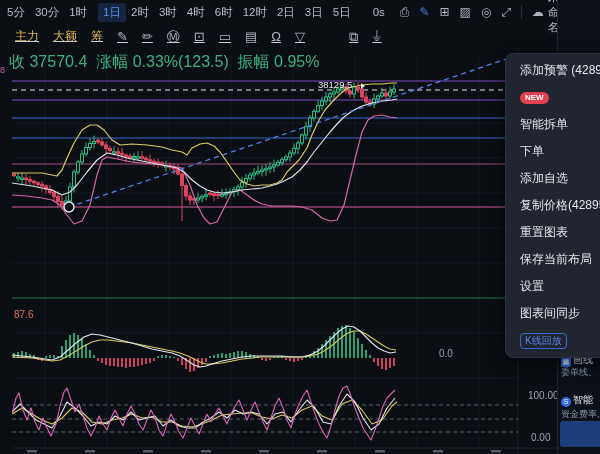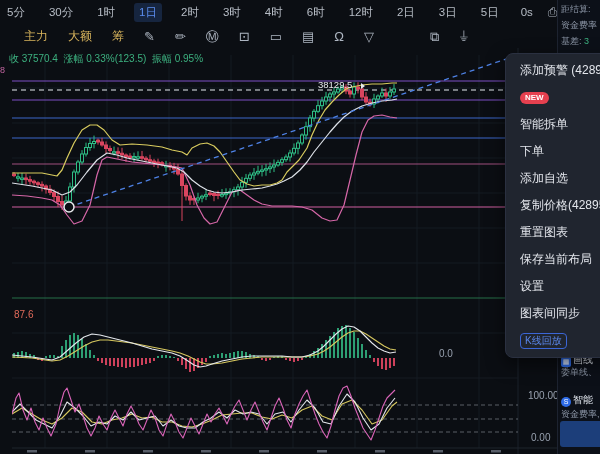--- a/index.html
+++ b/index.html
@@ -2,31 +2,31 @@
 <html><head>
 <meta charset="utf-8">
 <style>
   html,body{margin:0;padding:0;background:#0B0E13;}
   body{width:600px;height:454px;position:relative;overflow:hidden;
        font-family:"Liberation Sans","DejaVu Sans",sans-serif;color:#C7CDD6;
        -webkit-font-smoothing:antialiased;}
   .row{position:absolute;left:0;display:flex;align-items:center;}
   #toolbar-top{top:0;height:24px;width:557px;padding-left:2px;gap:2px;}
   .tf{font-size:11.5px;color:#B7BDC6;padding:2px 5px;border-radius:3px;white-space:nowrap;cursor:pointer;}
-  .tf.sel{color:#5B8DEF;background:#16253F;}
+  .tf.sel{color:#5B8DEF;background:#16253F;margin-left:6px;}
   #toolbar-top .icons{display:flex;align-items:center;gap:10px;margin-left:10px;}
   .ticon{font-size:12px;color:#AEB6C2;line-height:1;}
   .ticon.blue{color:#4E82E6;}
   .vdiv{width:1px;height:14px;background:#2A3140;}
   .wsname{font-size:11.5px;color:#B7BDC6;display:flex;align-items:center;gap:4px;}
   .kbtn{font-size:11px;color:#fff;background:#2A5BD7;border-radius:3px;padding:3px 7px;white-space:nowrap;}
-  #toolbar-tools{top:24px;height:24px;width:557px;padding-left:24px;gap:20px;}
+  #toolbar-tools{top:24px;height:24px;width:557px;padding-left:15px;gap:14px;text-decoration:underline;}
   .gold{font-size:12px;color:#D8B45C;white-space:nowrap;}
   .dicon{font-size:13px;color:#AEB6C2;line-height:1;}
-  #legend{position:absolute;top:52px;left:9px;font-size:10px;color:#3CB07F;white-space:nowrap;z-index:3;}
+  #legend{position:absolute;top:52px;left:9px;font-size:16px;color:#3CB07F;white-space:nowrap;z-index:3;}
   #frag8{position:absolute;top:65px;left:0;font-size:9px;color:#C265A0;z-index:3;}
   #chart{position:absolute;top:48px;left:12px;width:557px;height:406px;}
   
   #sidebar{position:absolute;top:0;left:557px;width:43px;height:454px;background:#0C1018;
            border-left:1px solid #1D2330;box-sizing:border-box;overflow:hidden;z-index:2;}
   .sb-row{font-size:9px;color:#8B95A5;white-space:nowrap;padding:3px 0 0 3px;line-height:13px;}
   .sb-val{color:#3CB07F;}
   .sb-low{position:absolute;left:3px;white-space:nowrap;}
   .sb-ic{display:inline-block;width:10px;height:10px;border-radius:2px;background:#2E6BE6;color:#fff;
          font-size:7px;text-align:center;line-height:10px;vertical-align:-1px;margin-right:2px;}
@@ -38,21 +38,21 @@
   #menu{position:absolute;top:53px;left:505px;width:112px;background:#20252F;border:1px solid #2A3040;
         border-radius:8px 0 0 8px;box-shadow:0 6px 18px rgba(0,0,0,.55);padding:3px 0;z-index:5;}
   .mi{height:27px;line-height:27px;padding-left:14px;font-size:12px;color:#E3E6EC;white-space:nowrap;cursor:pointer;display:flex;align-items:center;gap:6px;}
   .badge-new{background:#E5404F;color:#fff;font-size:8px;font-weight:bold;border-radius:8px;padding:2px 5px;line-height:1;}
   .badge-replay{border:1px solid #3B66D6;color:#5A86E8;font-size:10px;border-radius:4px;padding:1px 4px;line-height:1.2;}
 </style>
 </head>
 <body>
 
 <div class="row" id="toolbar-top">
-  <span id="tf-list" style="display:flex;gap:14px;">
+  <span id="tf-list" style="display:flex;gap:0;">
       <span class="tf">5分</span>
       <span class="tf">30分</span>
       <span class="tf">1时</span>
       <span class="tf sel">1日</span>
       <span class="tf">2时</span>
       <span class="tf">3时</span>
       <span class="tf">4时</span>
       <span class="tf">6时</span>
       <span class="tf">12时</span>
       <span class="tf">2日</span>
@@ -441,25 +441,20 @@
       <rect x="131" y="450" width="10" height="2.5" fill="#6B7380" opacity="0.8"></rect>
       <rect x="189" y="450" width="10" height="2.5" fill="#6B7380" opacity="0.8"></rect>
       <rect x="247" y="450" width="10" height="2.5" fill="#6B7380" opacity="0.8"></rect>
       <rect x="305" y="450" width="10" height="2.5" fill="#6B7380" opacity="0.8"></rect>
       <rect x="363" y="450" width="10" height="2.5" fill="#6B7380" opacity="0.8"></rect>
       <rect x="421" y="450" width="10" height="2.5" fill="#6B7380" opacity="0.8"></rect>
       <rect x="479" y="450" width="10" height="2.5" fill="#6B7380" opacity="0.8"></rect>
     </svg></div>
 
 <div id="sidebar">
-  <div id="sb-top">
-      <div class="sb-row">距结算:</div>
-      <div class="sb-row">资金费率</div>
-      <div class="sb-row">基差:<span class="sb-val"> 3</span></div>
-    </div>
   <div id="sb-low">
       <div class="sb-low sb-t" style="top: 353px;"><span class="sb-ic">▦</span>画线</div>
       <div class="sb-low sb-g" style="top: 366px;">委单线、</div>
       <div class="sb-low sb-t" style="top: 393px;"><span class="sb-ic round">S</span>智能</div>
       <div class="sb-low sb-g" style="top: 408px;">资金费率,</div>
     </div>
   <div id="sb-panel"></div>
 </div>
 
 <div id="menu">

